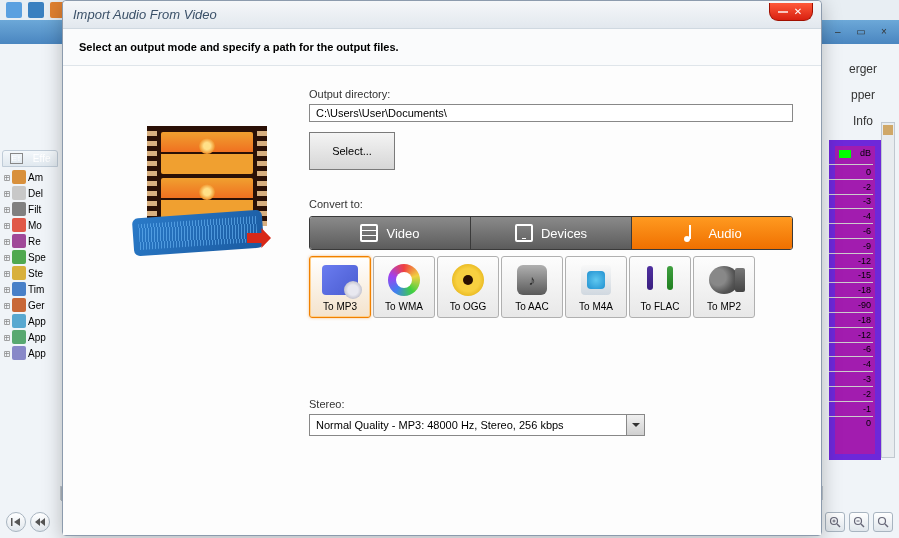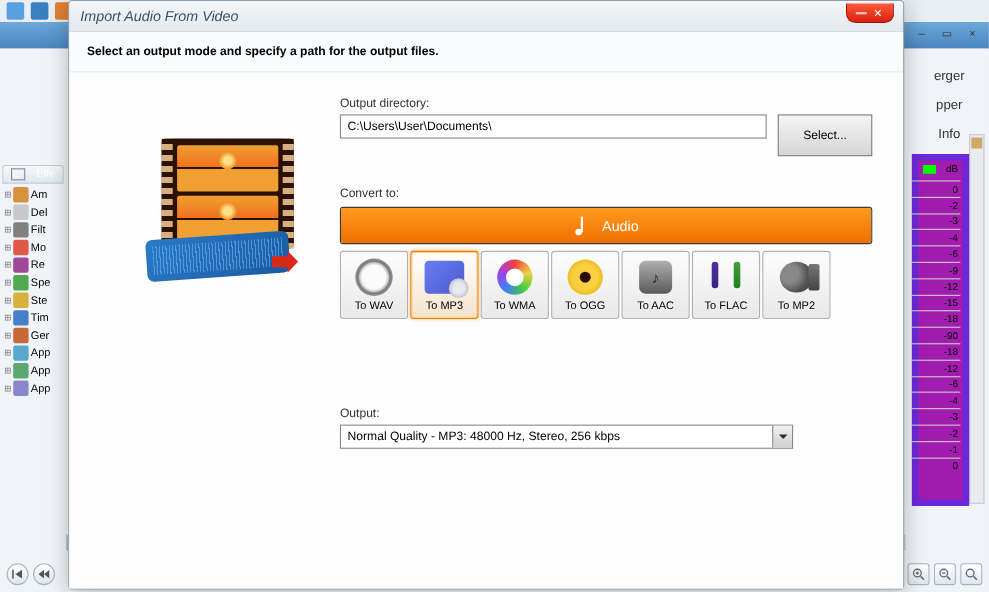--- a/index.html
+++ b/index.html
@@ -167,21 +167,21 @@
 .arrow-red {
   position:absolute; bottom:8px; right:2px; width:24px; height:20px;
   background:#d82818; clip-path: polygon(0 25%,60% 25%,60% 0,100% 50%,60% 100%,60% 75%,0 75%);
 }
 
 .dlg-right {
   flex: 1; padding: 18px 28px 10px 6px;
 }
 .field-label { font-size: 11px; color: #333; margin-bottom: 4px; margin-top: 4px; }
 .row-out {
-  display: flex; gap: 10px; align-items: stretch; margin-bottom: 28px;
+  display: flex; gap: 10px; align-items: stretch; margin-bottom: 28px; flex-direction: column;
 }
 .out-input {
   flex: 1; height: 22px; border: 1px solid #888; background: #fff;
   padding: 2px 6px; font-family: Tahoma, sans-serif; font-size: 11px;
 }
 .select-btn {
   width: 86px; height: 38px; border: 1px solid #7a7a7a;
   background: linear-gradient(#f4f4f4,#d6d6d6); font-size: 11px; cursor: pointer;
 }
 
@@ -242,21 +242,21 @@
 .ic-m4a::after{content:"";position:absolute;inset:6px;background:radial-gradient(circle,#60c8f0,#2090d0);border-radius:4px;}
 .ic-flac{position:relative;width:34px;height:28px;}
 .ic-flac::before{content:"";position:absolute;left:4px;top:0;width:6px;height:24px;background:linear-gradient(#5030a0,#3a2080);border-radius:3px;}
 .ic-flac::after{content:"";position:absolute;right:4px;top:0;width:6px;height:24px;background:linear-gradient(#40a040,#208020);border-radius:3px;}
 .ic-mp2{width:30px;height:28px;background:radial-gradient(circle at 30% 40%,#888 30%,#555 60%,#333 100%);border-radius:50%;position:relative;}
 .ic-mp2::after{content:"";position:absolute;right:-6px;top:2px;width:10px;height:24px;background:linear-gradient(180deg,#777,#444);border-radius:2px;}
 
 .presets-wrap { margin-top: 80px; }
 .preset-select {
   display: flex; align-items: center; height: 22px; border: 1px solid #888;
-  background: #fff; margin-top: 4px; width: 412px;
+  background: #fff; margin-top: 4px; width: 336px;
 }
 .preset-select .val {
   flex: 1; padding: 0 6px; font-size: 11px;
 }
 .preset-select .dd {
   width: 18px; height: 100%; border-left: 1px solid #888;
   background: linear-gradient(#f0f0f0,#d0d0d0);
   display:flex;align-items:center;justify-content:center;
 }
 .preset-select .dd::after{content:"";border:4px solid transparent;border-top-color:#333;margin-top:3px;}
@@ -468,73 +468,81 @@
     <div class="dlg-right">
       <div class="field-label">Output directory:</div>
       <div class="row-out">
         <input class="out-input" value="C:\Users\User\Documents\" style="">
         <button class="select-btn">Select...</button>
       </div>
 
       <div class="field-label">Convert to:</div>
 
       <div class="tabs">
+        <div class="tab">
+          <span class="tico ico-film"></span>
+          <span>Video</span>
+        </div>
+        <div class="tab">
+          <span class="tico ico-phone"></span>
+          <span>Devices</span>
+        </div>
         <div class="tab active">
           <span class="tico ico-note"></span>
           <span>Audio</span>
         </div>
       </div>
 
       <div class="formats" id="formats">
+          <div class="fmt selected">
+            <div class="fico">
+              <div class="ic-mp3"></div>
+            </div>
+            <span>To MP3</span>
+          </div>
           <div class="fmt">
             <div class="fico">
-              <div class="ic-wav"></div>
-            </div>
-            <span>To WAV</span>
-          </div>
-          <div class="fmt selected">
-            <div class="fico">
-              <div class="ic-mp3"></div>
-            </div>
-            <span>To MP3</span>
+              <div class="ic-wma"></div>
+            </div>
+            <span>To WMA</span>
           </div>
           <div class="fmt">
             <div class="fico">
-              <div class="ic-wma"></div>
-            </div>
-            <span>To WMA</span>
+              <div class="ic-ogg"></div>
+            </div>
+            <span>To OGG</span>
           </div>
           <div class="fmt">
             <div class="fico">
-              <div class="ic-ogg"></div>
-            </div>
-            <span>To OGG</span>
+              <div class="ic-aac"></div>
+            </div>
+            <span>To AAC</span>
           </div>
           <div class="fmt">
             <div class="fico">
-              <div class="ic-aac"></div>
-            </div>
-            <span>To AAC</span>
+              <div class="ic-m4a"></div>
+            </div>
+            <span>To M4A</span>
           </div>
           <div class="fmt">
             <div class="fico">
               <div class="ic-flac"></div>
             </div>
             <span>To FLAC</span>
           </div>
           <div class="fmt">
             <div class="fico">
               <div class="ic-mp2"></div>
             </div>
             <span>To MP2</span>
           </div>
         </div>
 
       <div class="presets-wrap">
-        <div class="field-label">Output:</div>
+        <div class="field-label">Stereo:</div>
         <div class="preset-select">
           <div class="val">Normal Quality - MP3: 48000 Hz, Stereo, 256 kbps</div>
           <div class="dd"></div>
         </div>
       </div>
     </div>
   </div>
 
 </div>
 

